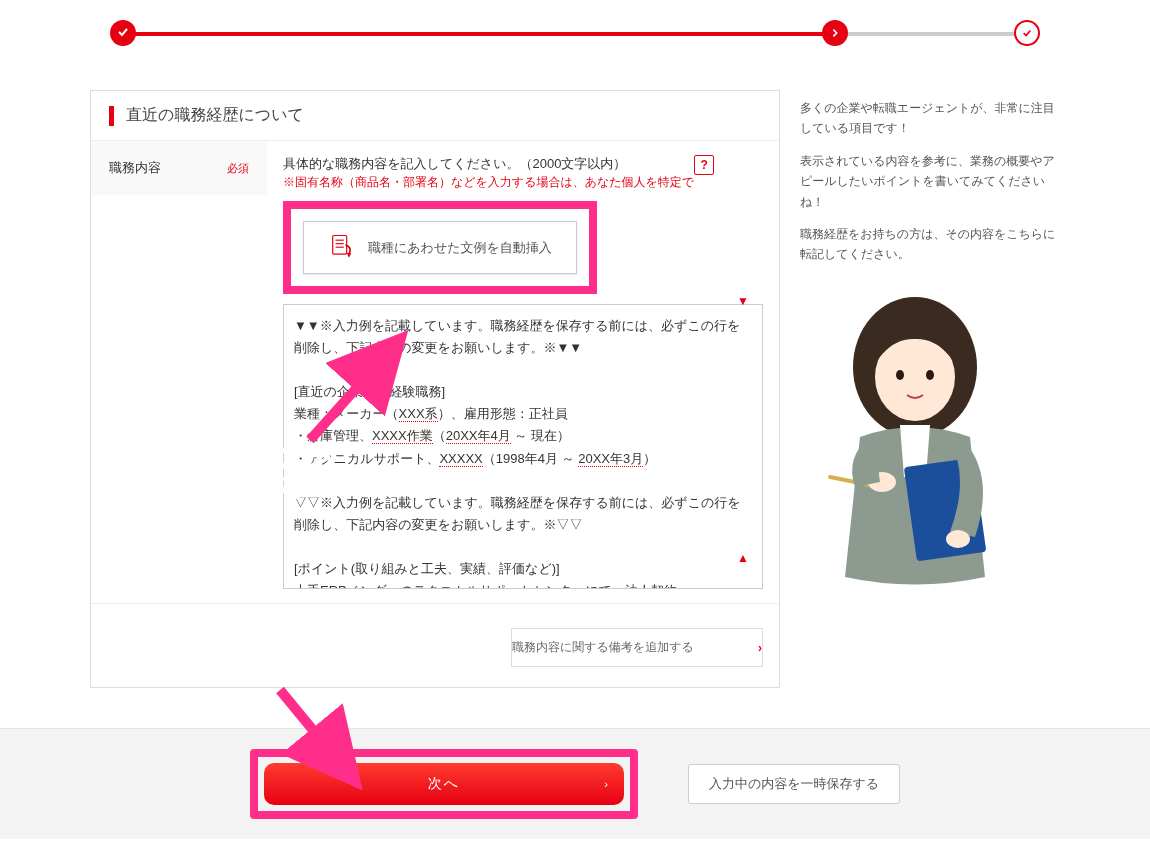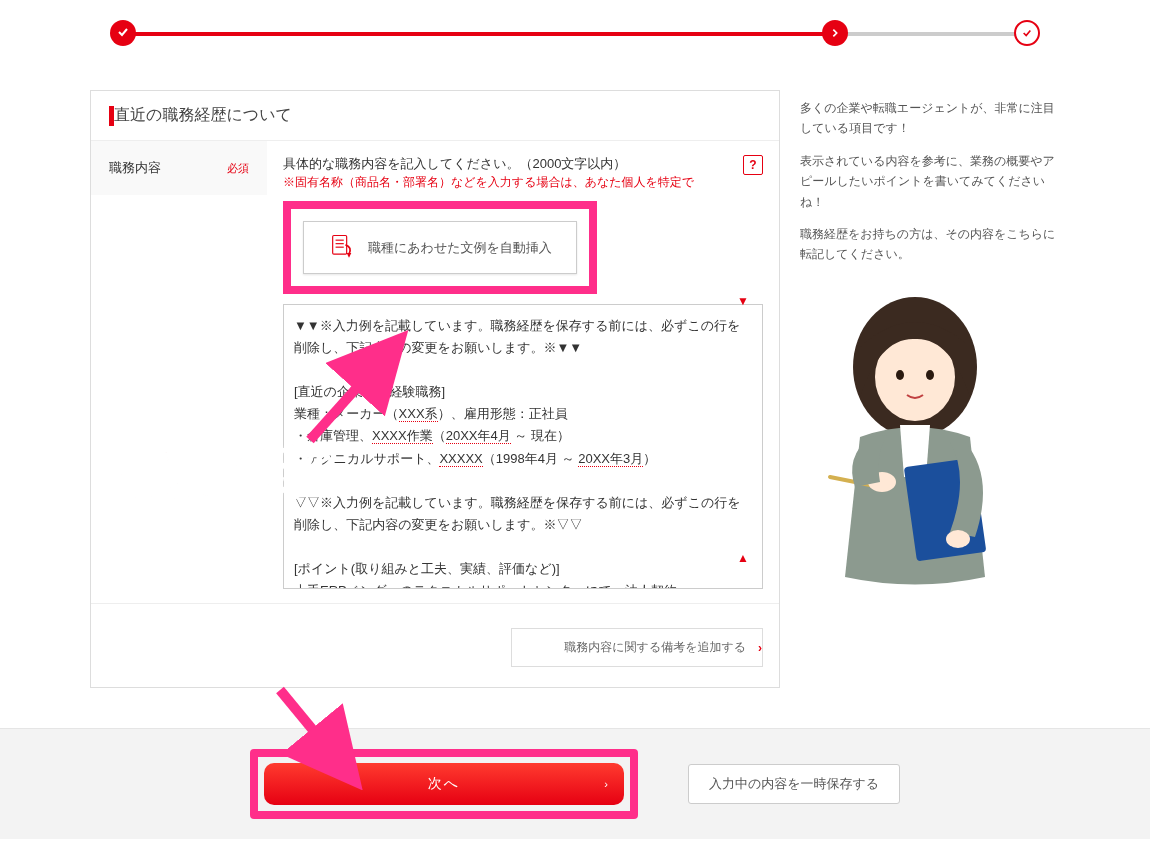--- a/index.html
+++ b/index.html
@@ -6,39 +6,39 @@
   .page{width:1150px;margin:0 auto;position:relative}
   .progress{position:relative;height:40px;margin:20px 110px 30px}
   .progress-line{position:absolute;top:12px;left:12px;right:12px;height:4px;background:#ccc}
   .progress-fill{position:absolute;top:12px;left:12px;height:4px;background:#e60012}
   .progress-dot{position:absolute;top:0;width:26px;height:26px;border-radius:50%;display:flex;align-items:center;justify-content:center}
   .dot-done{background:#e60012;color:#fff}
   .dot-cur{background:#e60012;color:#fff}
   .dot-next{background:#fff;border:2px solid #e60012;box-sizing:border-box}
   .layout{display:flex;gap:20px;padding:0 90px}
   .main{flex:1;background:#fff;border:1px solid #ddd}
-  .heading{display:flex;align-items:center;gap:0;padding:14px 18px;border-bottom:1px solid #eee;font-size:16px;color:#444}
+  .heading{display:flex;align-items:center;gap:12px;padding:14px 18px;border-bottom:1px solid #eee;font-size:16px;color:#444}
   .heading .bar{width:5px;height:20px;background:#e60012}
   .form-row{display:flex;align-items:flex-start;border-bottom:1px solid #eee}
   .label-cell{width:140px;padding:18px;background:#f9f9f9;display:flex;justify-content:space-between;align-items:center}
   .req{color:#e60012;font-size:11px}
   .field-cell{flex:1;padding:14px 16px}
-  .instr-row{display:flex;justify-content:space-between;align-items:flex-start}
+  .instr-row{display:flex;align-items:flex-start}
   .help{width:18px;height:18px;border:1px solid #e60012;color:#e60012;font-size:12px;font-weight:bold;display:flex;align-items:center;justify-content:center;border-radius:2px}
   .warn{color:#e60012;font-size:12px;margin-top:0;line-height:1.5}
   .hl-box{border:8px solid #ff2e8a;display:inline-block;margin:10px 0;padding:12px;border-radius:0}
   .auto-btn{display:inline-flex;align-items:center;gap:12px;background:#fff;border:1px solid #ccc;padding:10px 24px;box-shadow:0 1px 2px rgba(0,0,0,.1);cursor:pointer;font-size:13px;color:#555}
   .ta-wrap{position:relative}
   .ta{width:100%;height:285px;box-sizing:border-box;padding:10px;font-family:inherit;font-size:13px;line-height:1.7;border:1px solid #ccc;resize:none;overflow-y:scroll}
   .dotted{border-bottom:1px dotted #e60012}
   .mark{position:absolute;color:#e60012;font-size:12px}
   .nb{border-top:1px solid #eee;padding:6px 0 4px;font-size:11px;color:#888;display:flex;justify-content:space-between;align-items:center}
   .nb .bar2{display:inline-block;width:3px;height:10px;background:#e60012;margin:0 2px;vertical-align:middle}
   .add-note{margin:24px 16px 0;text-align:right}
-  .add-btn{width:250px;display:inline-flex;justify-content:flex-end;align-items:center;gap:12px;border:1px solid #ddd;background:#fff;padding:10px 0;font-size:12px;color:#666;cursor:pointer}
+  .add-btn{width:250px;display:inline-flex;justify-content:space-between;align-items:center;gap:12px;border:1px solid #ddd;background:#fff;padding:10px 0;font-size:12px;color:#666;cursor:pointer}
   .add-btn .arr{color:#e60012;font-weight:bold}
   .side{width:260px;font-size:12px;line-height:1.7;color:#555}
   .side p{margin:8px 0 12px}
   .illust{margin-top:10px}
   .footer{background:#f3f3f3;border-top:1px solid #e5e5e5;margin-top:40px;padding:20px 0}
   .footer-in{display:flex;justify-content:center;align-items:center;gap:50px}
   .hl-box2{border:8px solid #ff2e8a;padding:6px;border-radius:4px}
   .next-btn{width:360px;height:42px;background:linear-gradient(#ff3b2f,#e60012);color:#fff;border:none;border-radius:10px;font-size:14px;letter-spacing:2px;display:flex;align-items:center;justify-content:center;position:relative;cursor:pointer}
   .next-btn .chev{position:absolute;right:14px;font-size:11px}
   .save-btn{background:#fff;border:1px solid #ccc;padding:10px 20px;font-size:13px;color:#555;cursor:pointer;border-radius:3px}

